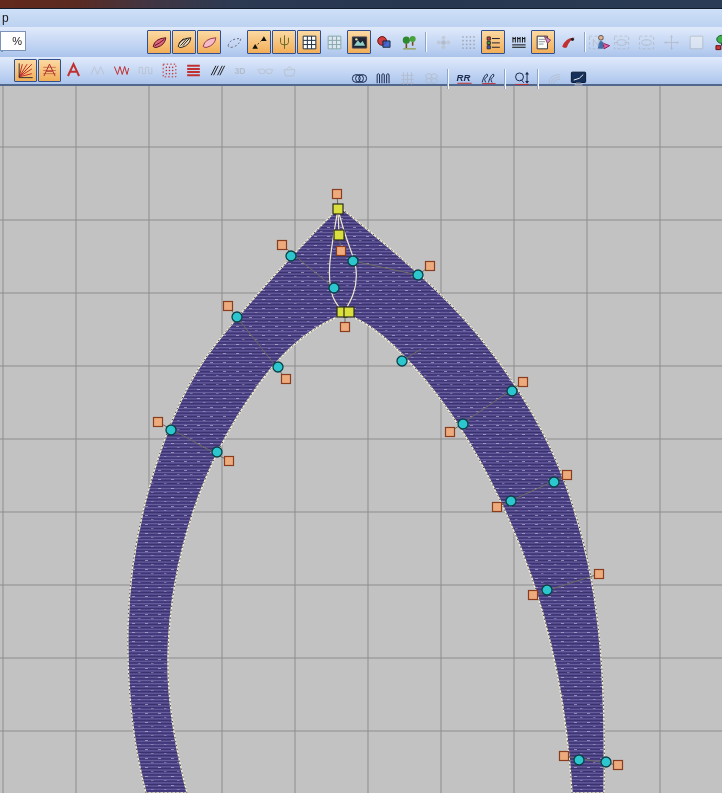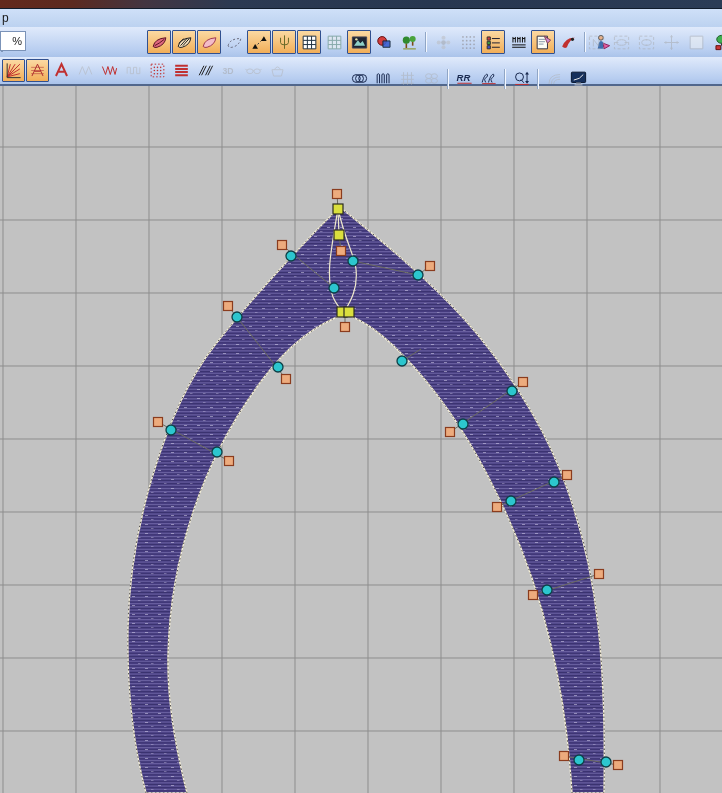--- a/index.html
+++ b/index.html
@@ -17,21 +17,21 @@
   .trow{position:absolute;left:0;width:722px;display:flex;align-items:center;
     background:linear-gradient(#e0eafb,#b7cdf0 80%,#aac3ea);}
   #tb1{top:27px;height:30px;}
   #tb2{top:57px;height:27px;border-bottom:2px solid #51678c;box-sizing:content-box;}
   #zoomBox{position:absolute;left:0;top:4px;width:26px;height:20px;background:#fff;
     border:1px solid #7b93b8;font-size:11px;color:#222;display:flex;align-items:center;
     justify-content:flex-end;padding-right:3px;box-sizing:border-box;}
   .tgroup{display:flex;align-items:center;gap:1px;}
   #tb1-left{margin-left:136px;}
   #tb1-right{position:absolute;left:584px;top:3px;}
-  #tb2-left{margin-left:2px;}
+  #tb2-left{margin-left:14px;}
   #tb2-mid{position:absolute;left:348px;top:10px;}
   .grip{width:5px;height:20px;border-left:2px dotted #7e96ba;margin:0 3px 0 1px;}
   .tsep{width:1px;height:20px;background:#90a6c6;border-right:1px solid #f4f8ff;margin:0 3px;}
   .tbtn{width:24px;height:24px;padding:0;display:flex;align-items:center;justify-content:center;
     background:transparent;border:1px solid transparent;border-radius:1px;}
   #tb2 .tbtn{width:23px;height:23px;}
   .tbtn.active{background:linear-gradient(#fbd9a2,#f2ae58);border-color:#31508f;}
   .tbtn.disabled .icon{opacity:.5;filter:grayscale(.9);}
   .icon{display:flex;}
   .icon svg{width:19px;height:19px;}

